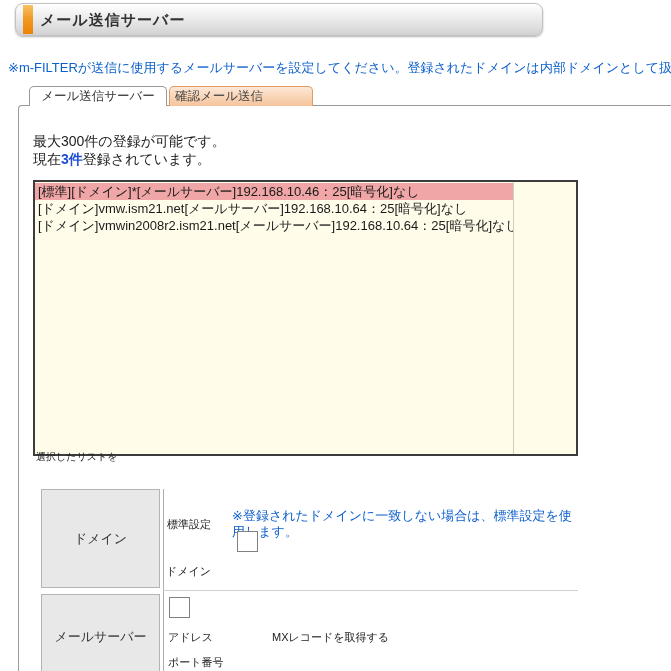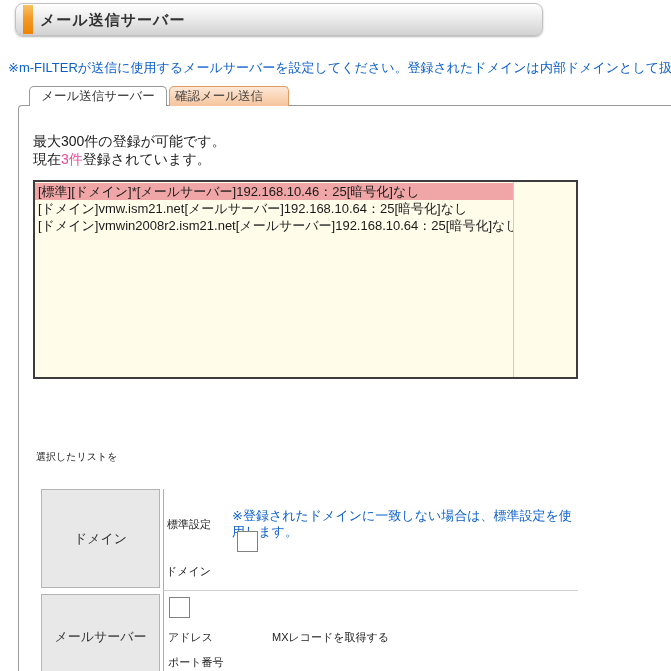--- a/index.html
+++ b/index.html
@@ -35,40 +35,40 @@
   .tab {
     position:absolute; top:86px; height:20px; font-size:12.5px; line-height:19px;
     border-radius:5px 5px 0 0; white-space:nowrap; cursor:default;
   }
   .tab-active {
     left:29px; width:138px; background:#fff;
     border:1px solid #999; border-bottom:none;
     text-align:center; color:#333; z-index:3;
   }
   .tab-inactive {
-    left:169px; width:120px;
+    left:169px; width:144px;
     background:linear-gradient(180deg,#fde7d8 0%,#f9d4b4 55%,#f5c49e 100%);
     border:1px solid #e29b61; border-bottom:none;
     padding-left:5px; color:#444; z-index:2;
   }
   .panel {
     position:absolute; left:18px; top:105px; width:653px; height:566px;
     background:#fff; border-left:1px solid #9a9a9a; border-top:1px solid #9a9a9a;
     border-top-left-radius:4px; z-index:1;
   }
 
   .z { position:absolute; z-index:4; }
 
   
   .reg-info { left:33px; top:132px; font-size:14px; line-height:18px; color:#222; }
-  .count-red { color:#ec4899; font-weight:normal; }
+  .count-red { color:#1d4ed8; font-weight:bold; }
 
   
   .listbox {
-    left:33px; top:180px; width:545px; height:199px;
+    left:33px; top:180px; width:545px; height:276px;
     border:2px solid #3c3c3c; background:#fffcea; overflow:hidden;
   }
   .listbox-main { position:absolute; left:0; top:0; width:478px; bottom:0; padding-top:1px; }
   .listbox-divider { position:absolute; left:478px; top:0; bottom:0; width:1px; background:#cfcfc6; }
   .list-row {
     height:17px; line-height:17px; font-size:13px; color:#1a1a1a;
     padding-left:3px; white-space:nowrap; overflow:hidden; cursor:default;
   }
   .list-row.selected { background:#f0a6a6; }
 

